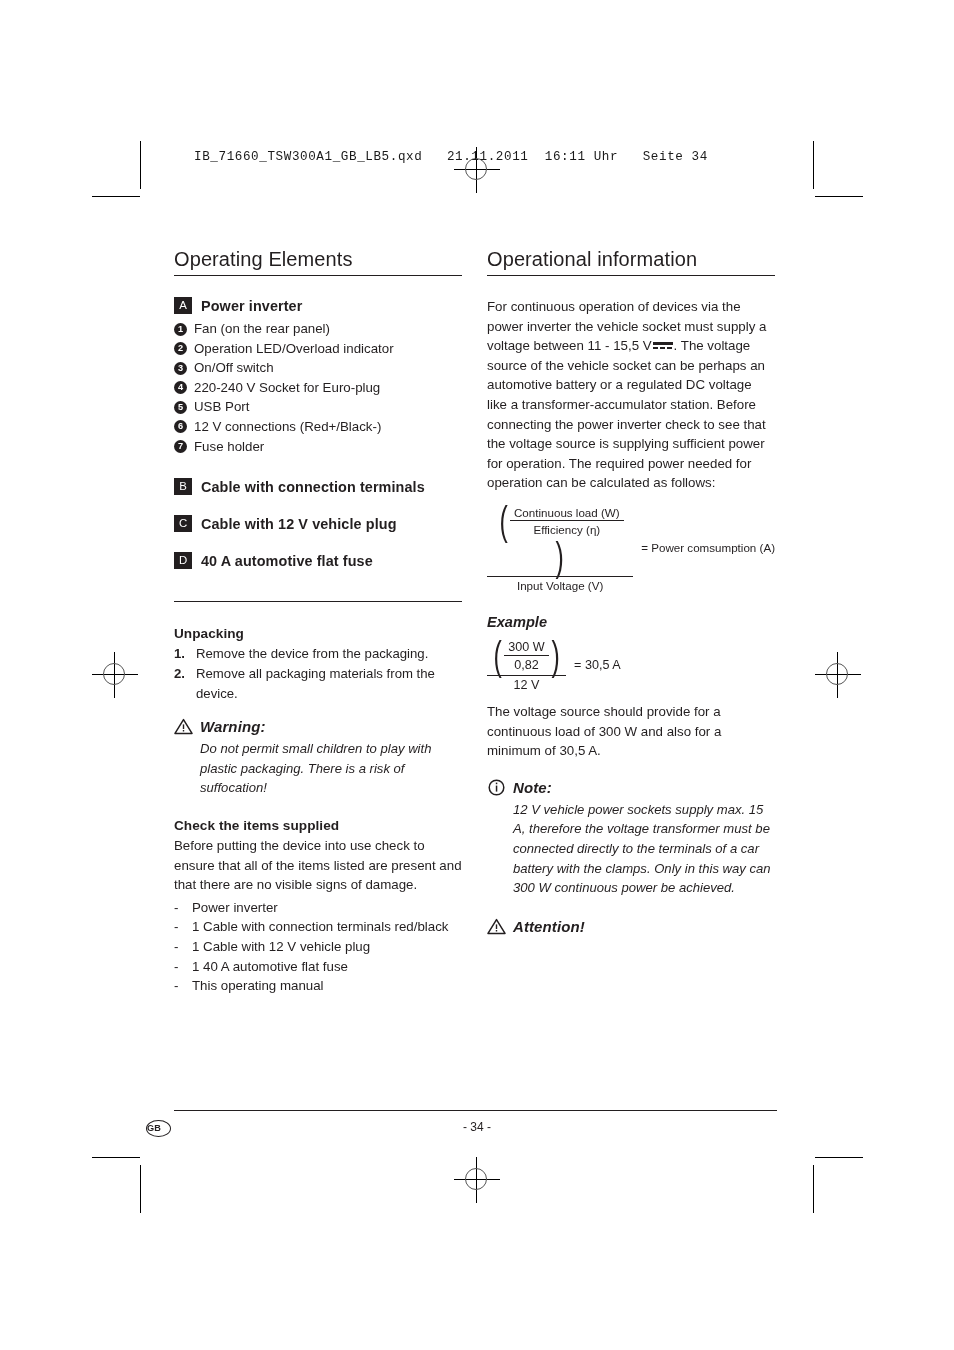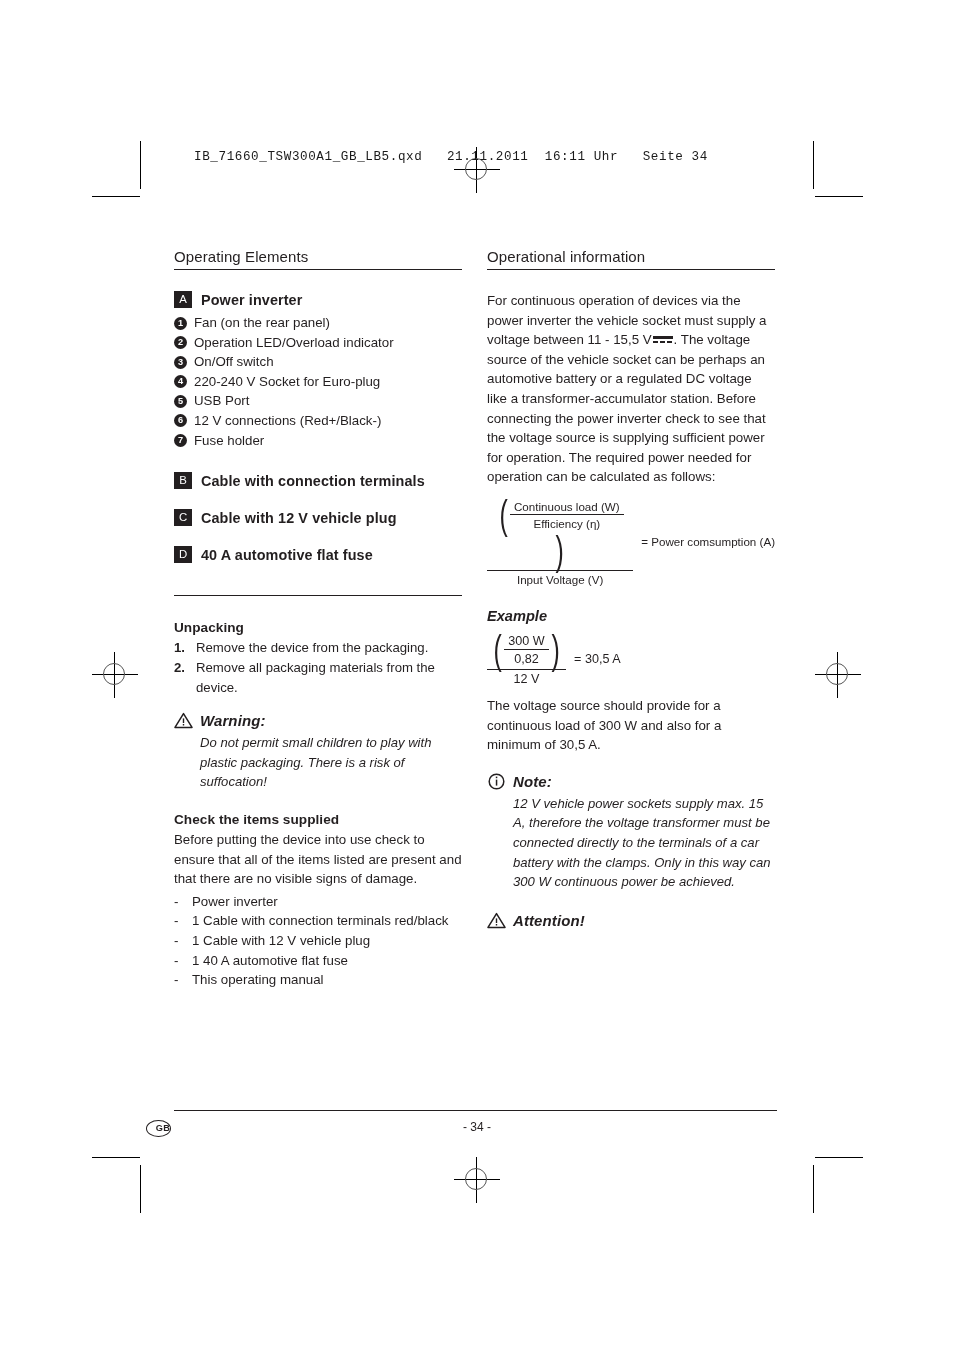--- a/index.html
+++ b/index.html
@@ -43,21 +43,21 @@
   .page { position: absolute; left: 0; top: 0; width: 954px; height: 1350px; }
   .col {
     position: absolute;
     top: 248px;
     width: 288px;
   }
   .col-left  { left: 174px; }
   .col-right { left: 487px; }
 
   h1.sect {
-    font-size: 15px;
+    font-size: 20px;
     font-weight: normal;
     letter-spacing: 0.1px;
     margin: 0 0 4px 0;
     padding: 0;
     color: #231f20;
   }
   .rule {
     border-top: 1.1px solid #231f20;
     margin: 0 0 21px 0;
     width: 100%;
@@ -237,21 +237,21 @@
     position: absolute;
     left: 146px;
     top: 1120px;
     width: 25px;
     height: 17px;
     border: 1.2px solid #231f20;
     border-radius: 50%;
     box-sizing: border-box;
     font-size: 9.2px;
     font-weight: bold;
-    text-align: right;
+    text-align: left;
     line-height: 15px;
     letter-spacing: 0.2px;
   }
   .page-num {
     position: absolute;
     left: 0;
     top: 1120px;
     width: 954px;
     text-align: center;
     font-size: 12px;

